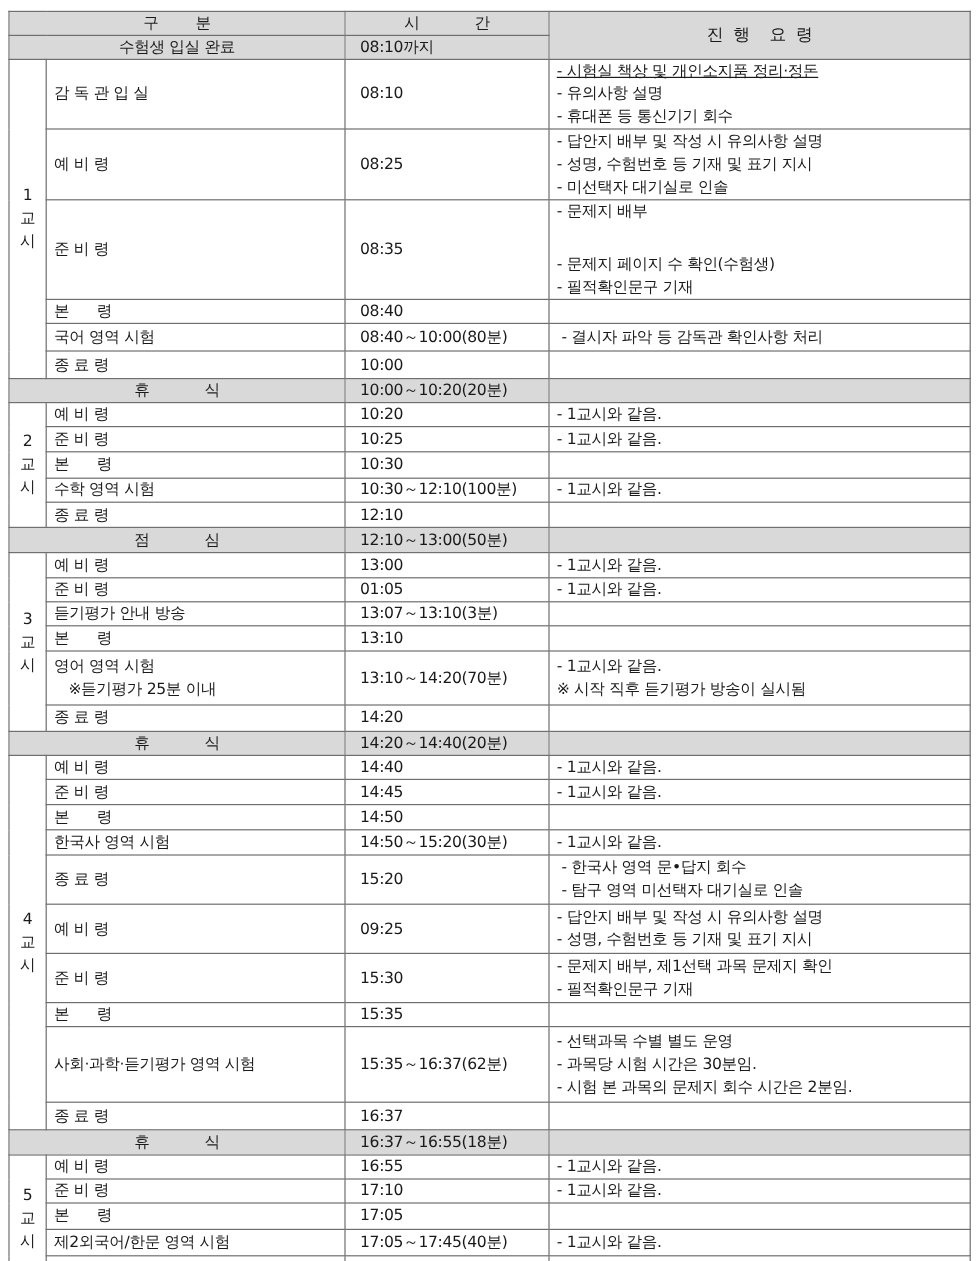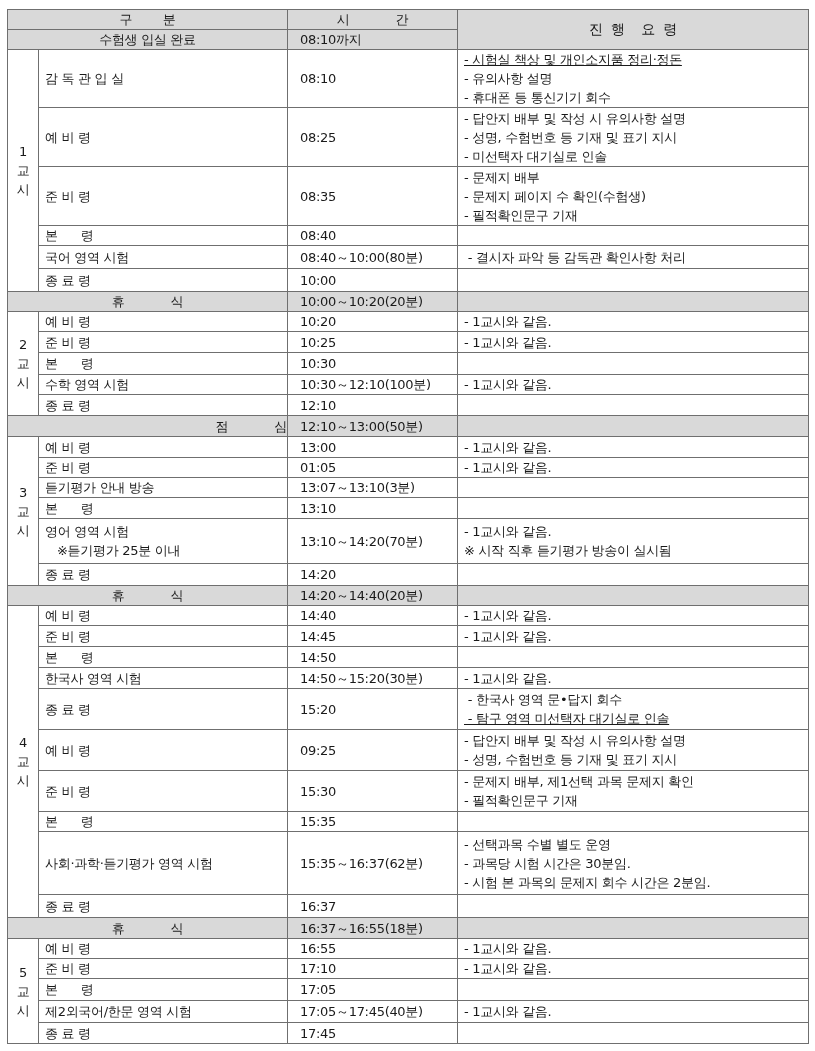--- a/index.html
+++ b/index.html
@@ -64,21 +64,21 @@
           <span class="line" style="white-space: pre;">- 답안지 배부 및 작성 시 유의사항 설명</span>
           <span class="line" style="white-space: pre;">- 성명, 수험번호 등 기재 및 표기 지시</span>
           <span class="line" style="white-space: pre;">- 미선택자 대기실로 인솔</span>
         </td>
       </tr>
       <tr style="height: 59px;">
         <td class="item" style="white-space: pre;"><span>준 비 령</span></td>
         <td class="time">08:35</td>
         <td class="note">
           <span class="line" style="white-space: pre;">- 문제지 배부</span>
-          <span class="line" style="white-space: pre;">- 문제지 페이지 수 확인(수험생)</span>
+          <span class="line" style="white-space: pre; margin-top: 25px;">- 문제지 페이지 수 확인(수험생)</span>
           <span class="line" style="white-space: pre;">- 필적확인문구 기재</span>
         </td>
       </tr>
       <tr style="height: 20px;">
         <td class="item" style="white-space: pre;"><span>본      령</span></td>
         <td class="time">08:40</td>
         <td class="note"></td>
       </tr>
       <tr style="height: 23px;">
         <td class="item" style="white-space: pre;"><span>국어 영역 시험</span></td>
@@ -127,21 +127,21 @@
         <td class="note">
           <span class="line" style="white-space: pre;">- 1교시와 같음.</span>
         </td>
       </tr>
       <tr style="height: 21px;">
         <td class="item" style="white-space: pre;"><span>종 료 령</span></td>
         <td class="time">12:10</td>
         <td class="note"></td>
       </tr>
       <tr class="gray" style="height: 21px;">
-        <td colspan="2" class="center" style="white-space: pre; text-align: right;">점            심</td>
+        <td colspan="2" class="center" style="white-space: pre;">점            심</td>
         <td class="time">12:10～13:00(50분)</td>
         <td></td>
       </tr>
       <tr style="height: 21px;">
         <td rowspan="6" class="period">
           <span>3</span>
           <span>교</span>
           <span>시</span>
         </td>
         <td class="item" style="white-space: pre;"><span>예 비 령</span></td>
@@ -214,21 +214,21 @@
         <td class="time">14:50～15:20(30분)</td>
         <td class="note">
           <span class="line" style="white-space: pre;">- 1교시와 같음.</span>
         </td>
       </tr>
       <tr style="height: 41px;">
         <td class="item" style="white-space: pre;"><span>종 료 령</span></td>
         <td class="time">15:20</td>
         <td class="note">
           <span class="line" style="white-space: pre;"> - 한국사 영역 문•답지 회수</span>
-          <span class="line" style="white-space: pre; text-decoration: underline;"> - 탐구 영역 미선택자 대기실로 인솔</span>
+          <span class="line" style="white-space: pre;"> - 탐구 영역 미선택자 대기실로 인솔</span>
         </td>
       </tr>
       <tr style="height: 41px;">
         <td class="item" style="white-space: pre;"><span>예 비 령</span></td>
         <td class="time">09:25</td>
         <td class="note">
           <span class="line" style="white-space: pre;">- 답안지 배부 및 작성 시 유의사항 설명</span>
           <span class="line" style="white-space: pre;">- 성명, 수험번호 등 기재 및 표기 지시</span>
         </td>
       </tr>

